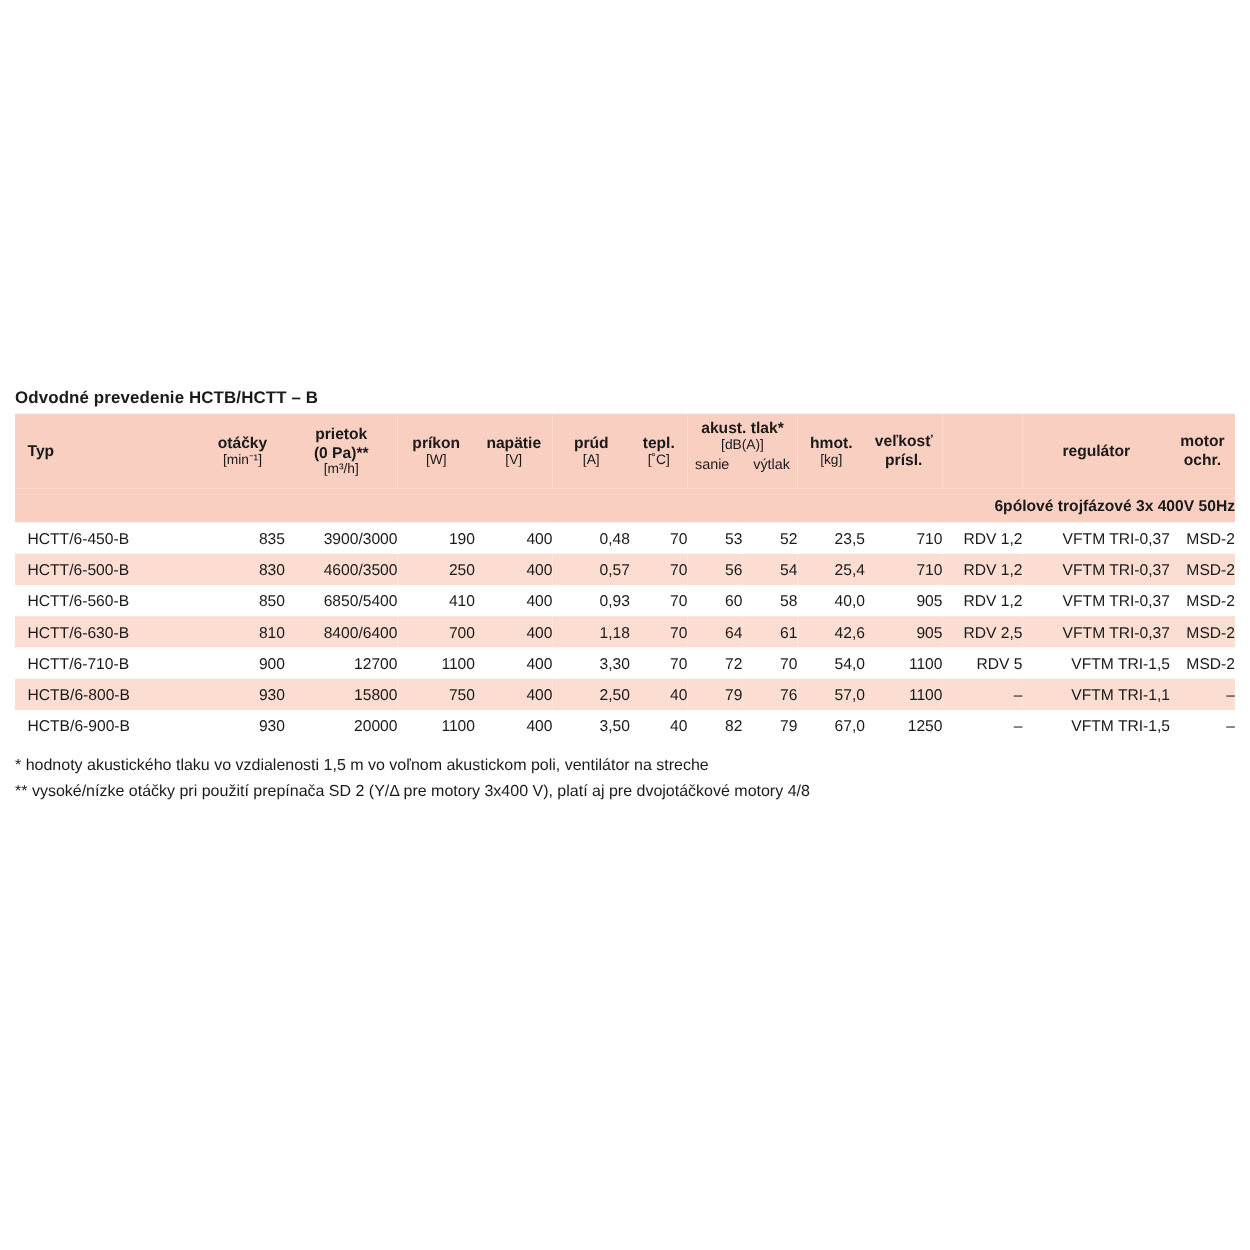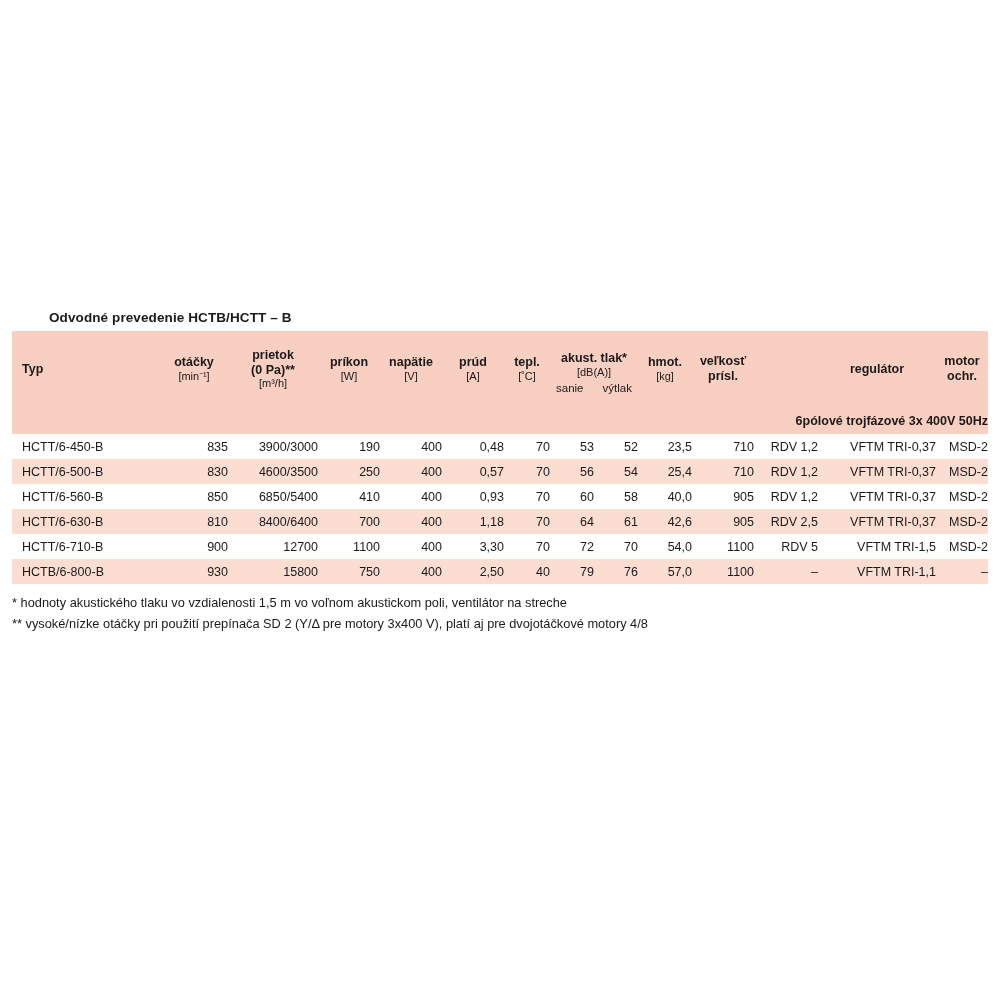--- a/index.html
+++ b/index.html
@@ -20,21 +20,20 @@
     left: 12px;
     top: 310px;
     width: 976px;
   }
   .caption {
     font-size: 13.5px;
     font-weight: bold;
     color: #1a1a1a;
     margin-bottom: 6px;
     letter-spacing: 0.1px;
-    margin-left: 37px;
   }
   table.spec {
     border-collapse: collapse;
     width: 976px;
     table-layout: fixed;
   }
   table.spec td, table.spec th {
     padding: 0;
     margin: 0;
     font-size: 12.5px;
@@ -57,21 +56,21 @@
     padding-left: 10px;
     margin-left: 40px;
   }
   .hdr .unit {
     font-weight: normal;
     font-size: 11px;
     display: block;
   }
   .hdr td.acoustic {
     vertical-align: top;
-    padding-top: 20px;
+    padding-top: 4px;
   }
   .acoustic-title {
     font-weight: bold;
     font-size: 12.5px;
   }
   .acoustic-unit {
     font-weight: normal;
     font-size: 11px;
   }
   .acoustic-cols {
@@ -296,20 +295,36 @@
           <td>2,50</td>
           <td>40</td>
           <td class="c">79</td>
           <td class="c">76</td>
           <td>57,0</td>
           <td>1100</td>
           <td class="c">–</td>
           <td class="c">VFTM TRI-1,1</td>
           <td class="c">–</td>
         </tr>
+        <tr class="row plain">
+          <td class="type">HCTB/6-900-B</td>
+          <td>930</td>
+          <td>20000</td>
+          <td>1100</td>
+          <td>400</td>
+          <td>3,50</td>
+          <td>40</td>
+          <td class="c">82</td>
+          <td class="c">79</td>
+          <td>67,0</td>
+          <td>1250</td>
+          <td class="c">–</td>
+          <td class="c">VFTM TRI-1,5</td>
+          <td class="c">–</td>
+        </tr>
       </tbody>
   </table>
 
   <div class="notes">
     <div>* hodnoty akustického tlaku vo vzdialenosti 1,5 m vo voľnom akustickom poli, ventilátor na streche</div>
     <div>** vysoké/nízke otáčky pri použití prepínača SD 2 (Y/Δ pre motory 3x400 V), platí aj pre dvojotáčkové motory 4/8</div>
   </div>
 
 </div>
 

